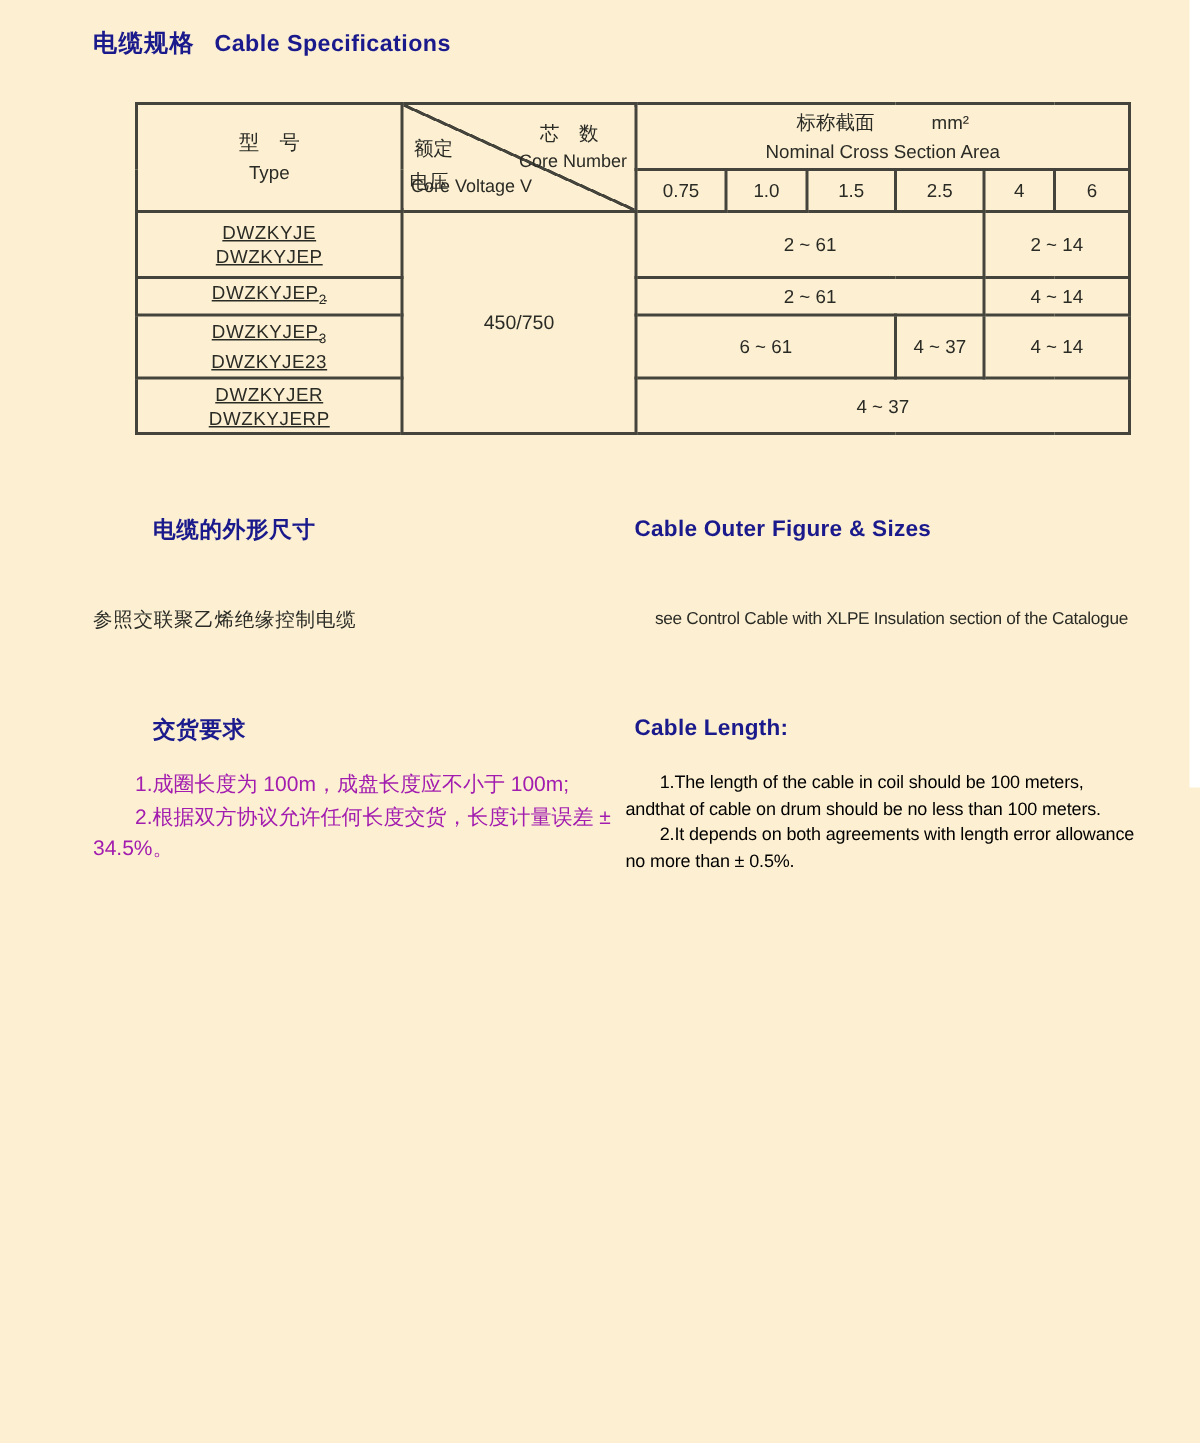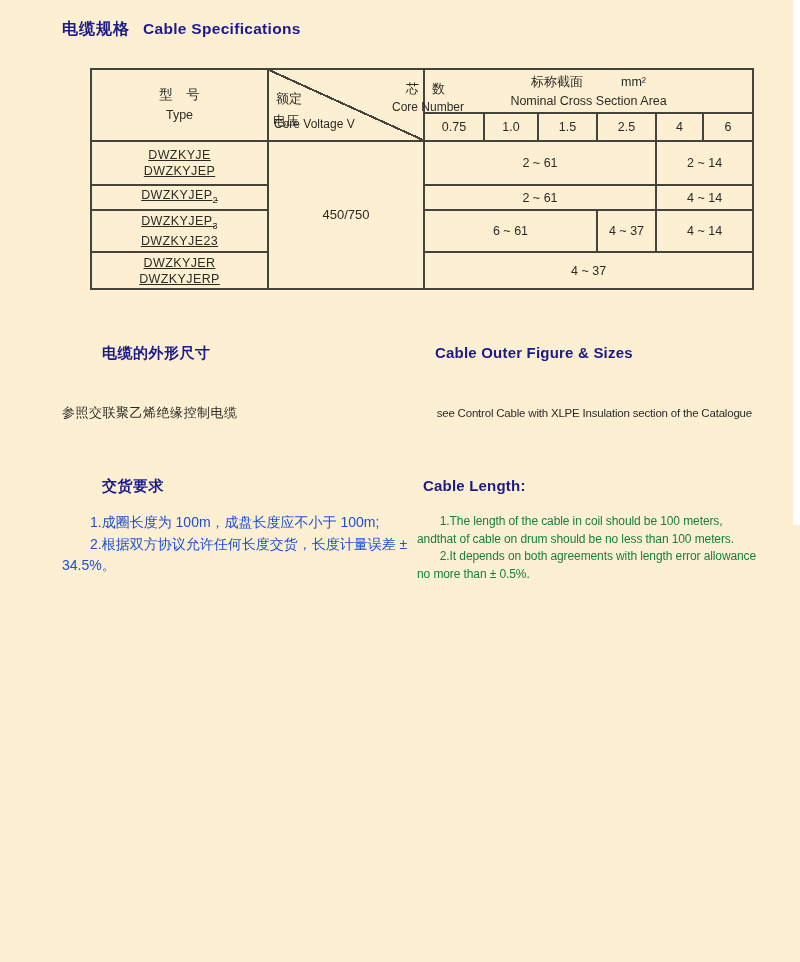--- a/index.html
+++ b/index.html
@@ -36,21 +36,21 @@
   }
   td.type-cell .zh{font-size:13.5px;display:block;margin-bottom:4px;}
   td.type-cell .en{font-size:12.5px;display:block;}
   td.diag-cell{
     background-image:linear-gradient(to top right,
       rgba(0,0,0,0) calc(50% - 1px),
       #44443C calc(50% - 1px),
       #44443C calc(50% + 1px),
       rgba(0,0,0,0) calc(50% + 1px));
   }
-  .diag-inner{position:relative;width:100%;height:60px;padding-left:46px;}
+  .diag-inner{position:relative;width:100%;height:60px;}
   .diag-inner span{position:absolute;white-space:nowrap;}
   .diag-inner .v-zh1{left:7px;top:16px;font-size:13px;}
   .diag-inner .v-zh2{left:4px;top:38px;font-size:13px;}
   .diag-inner .v-en{left:5px;bottom:3px;font-size:12px;}
   .diag-inner .c-zh{right:24px;top:6px;font-size:13px;}
   .diag-inner .c-en{right:5px;top:24px;font-size:12px;}
   td.section-cell .zh{font-size:13px;}
   td.section-cell .unit{font-size:12.5px;margin-left:18px;padding-left:20px;}
   td.section-cell .en{display:block;font-size:12.5px;margin-top:3px;}
   td.model-cell{letter-spacing:0.4px;font-size:12.5px;}
@@ -68,26 +68,26 @@
     position:absolute;left:62px;top:404px;
     font-size:13px;letter-spacing:0.5px;color:#2B2B26;
   }
   .note-en{
     position:absolute;left:417px;top:407px;width:335px;
     text-align:right;font-size:11.5px;letter-spacing:-0.2px;color:#2B2B26;
     white-space:nowrap;
   }
   .para-zh{
     position:absolute;left:62px;top:512px;width:366px;
-    font-size:14px;line-height:21.5px;color:#1d4ed8;
+    font-size:14px;line-height:21.5px;color:#a21caf;
   }
   .para-zh p{margin:0;text-indent:2em;}
   .para-en{
     position:absolute;left:417px;top:513px;width:342px;
-    font-size:12px;line-height:17.5px;letter-spacing:-0.1px;color:#15803d;
+    font-size:12px;line-height:17.5px;letter-spacing:-0.1px;color:#000000;
   }
   .para-en p{margin:0;text-indent:1.9em;}
 </style>
 </head>
 <body>
 
 <div class="page">
 
   <div class="edge-strip"></div>
 
@@ -168,21 +168,21 @@
         <td class="model-cell">
           <span class="ln">DWZKYJER</span>
           <span class="ln">DWZKYJERP</span>
         </td>
         <td colspan="6">4 ~ 37</td>
       </tr>
     </tbody>
   </table>
 
   <div class="sec-heading zh" style="left:62px;top:344px;">电缆的外形尺寸</div>
-  <div class="sec-heading en" style="left:435px;top:344px;">Cable Outer Figure &amp; Sizes</div>
+  <div class="sec-heading en" style="left:423px;top:344px;">Cable Outer Figure &amp; Sizes</div>
 
   <div class="note-zh">参照交联聚乙烯绝缘控制电缆</div>
   <div class="note-en">see Control Cable with XLPE Insulation section of the Catalogue</div>
 
   <div class="sec-heading zh" style="left:62px;top:477px;">交货要求</div>
   <div class="sec-heading en" style="left:423px;top:477px;">Cable Length:</div>
 
   <div class="para-zh">
     <p>1.成圈长度为 100m，成盘长度应不小于 100m;</p>
     <p>2.根据双方协议允许任何长度交货，长度计量误差 ± 34.5%。</p>

